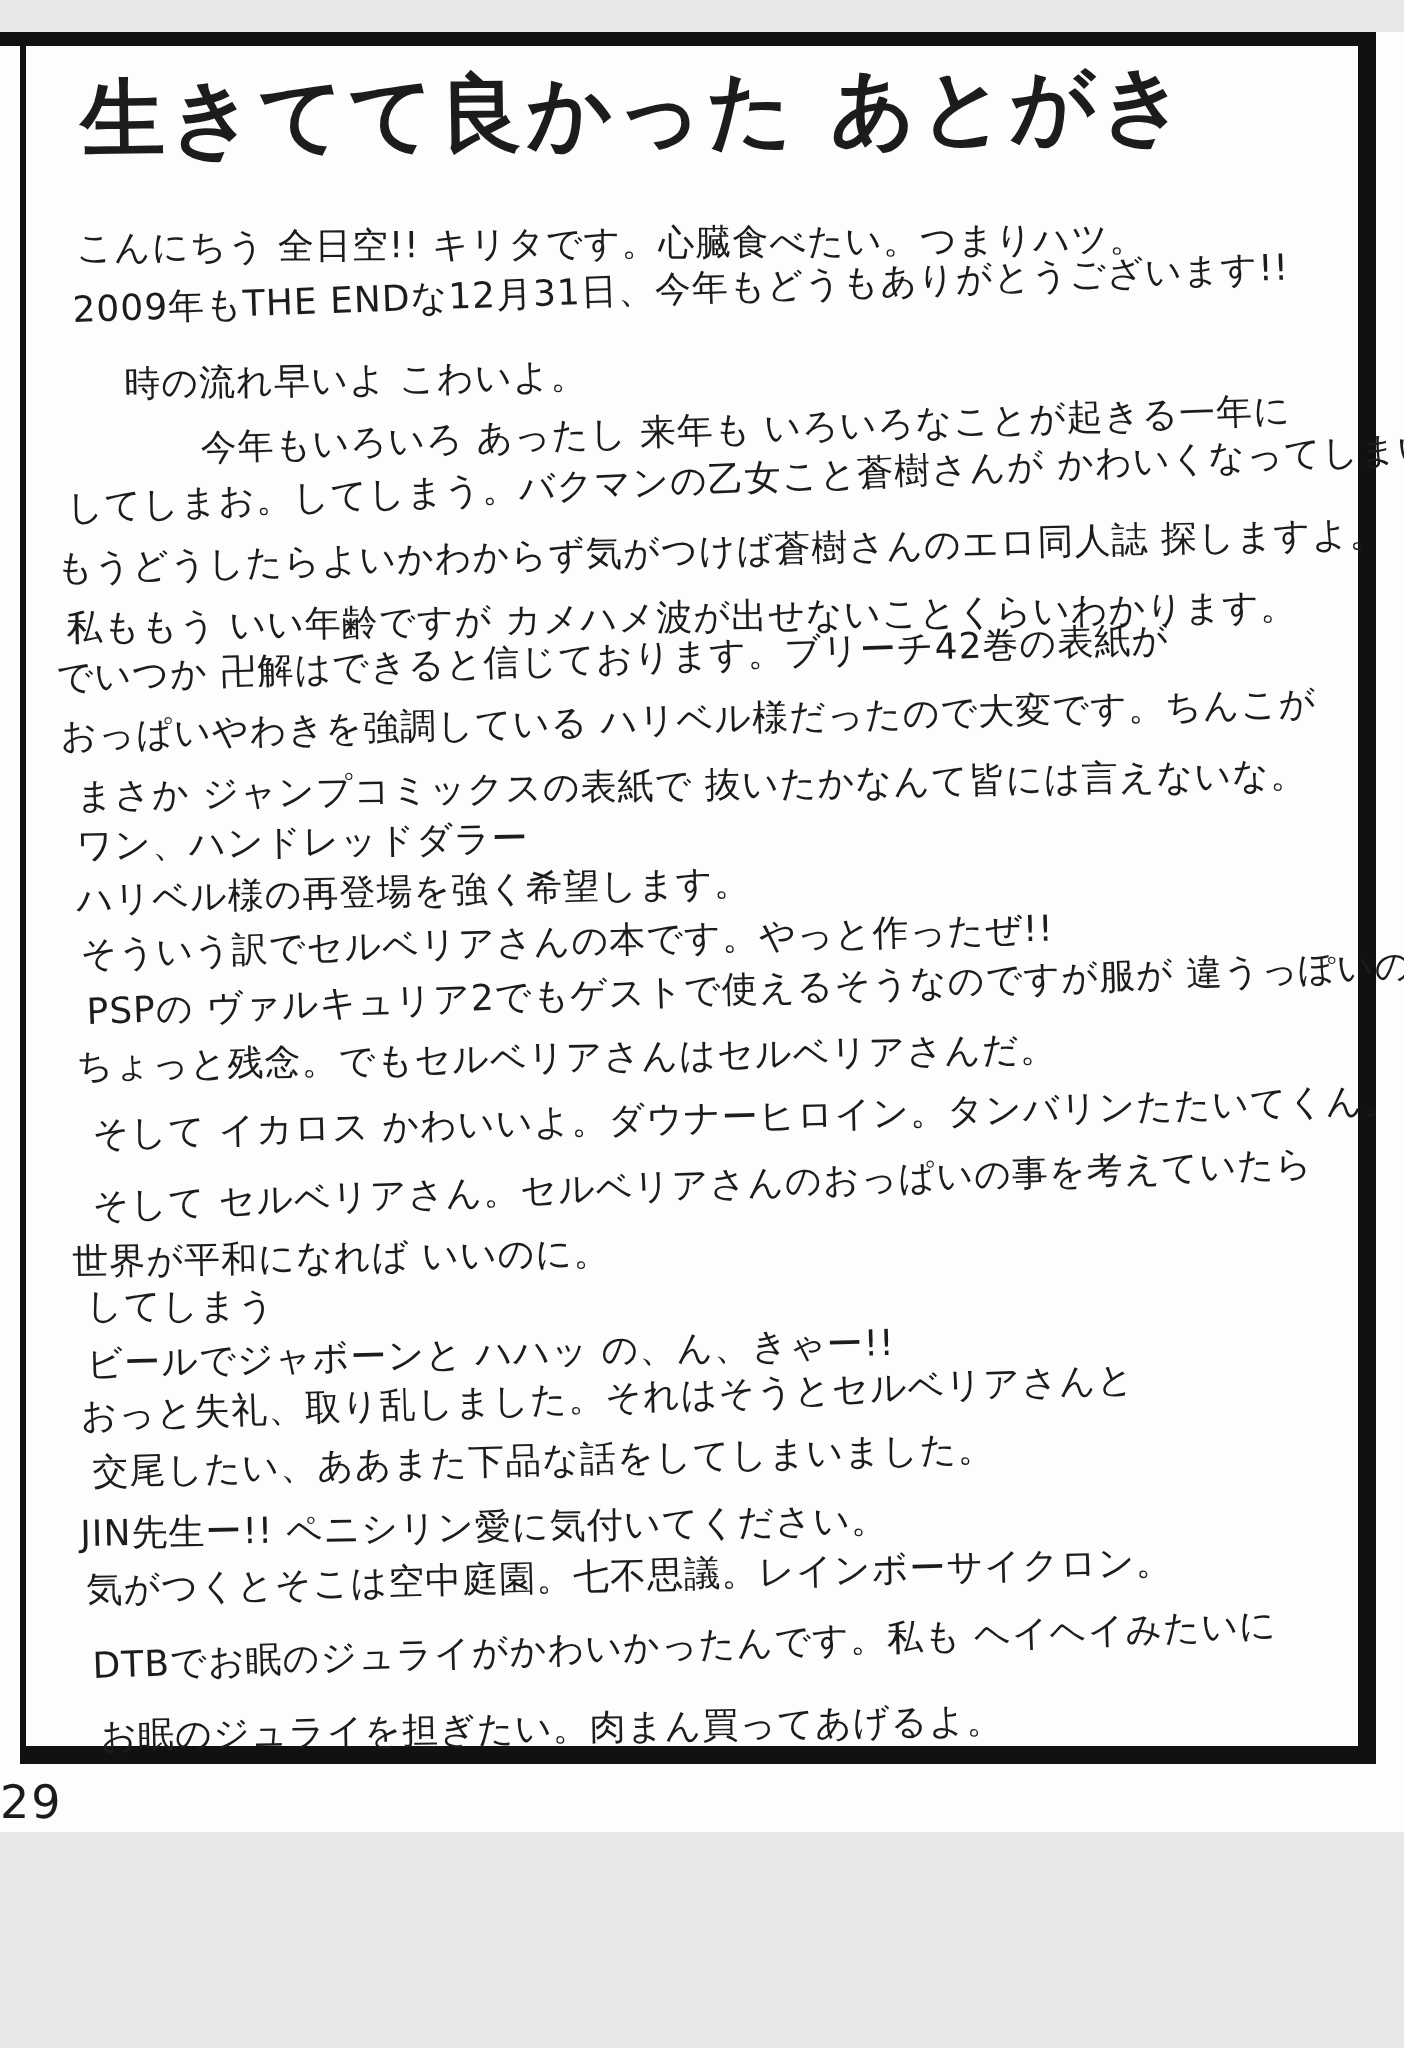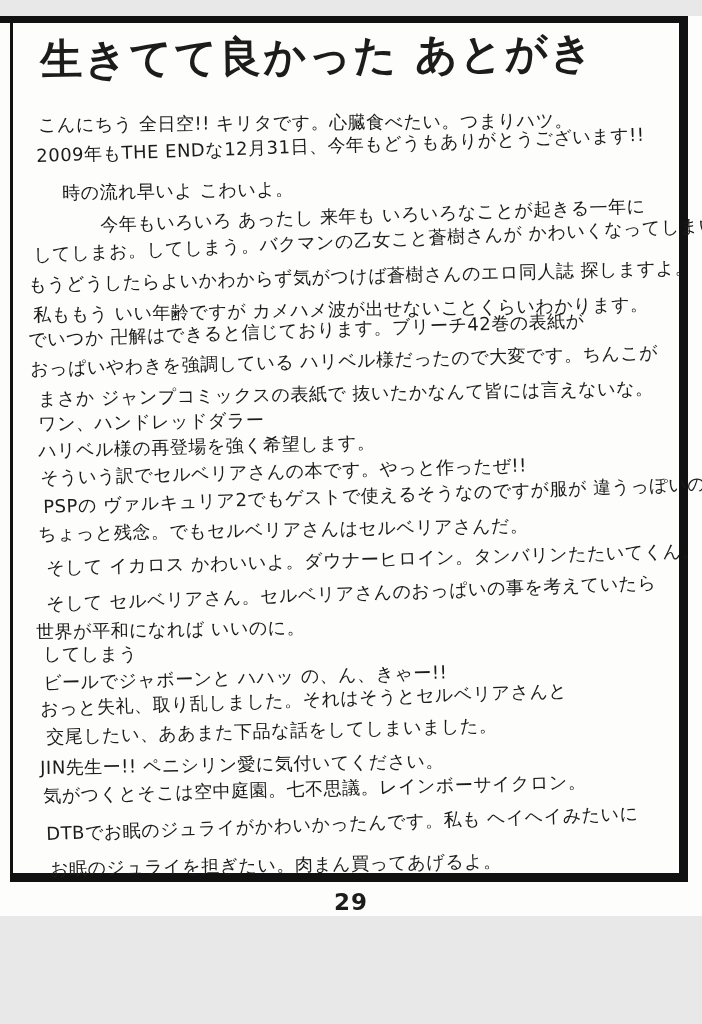--- a/index.html
+++ b/index.html
@@ -50,24 +50,22 @@
     font-size: 23px;
     letter-spacing: 3px;
     white-space: nowrap;
     transform: rotate(-1deg);
   }
   .page-number {
     position: absolute;
     bottom: 1px;
     left: 0;
     width: 100%;
-    text-align: center;
     font-size: 23px;
     letter-spacing: 1px;
-    font-weight: bold;
   }
 </style>
 </head>
 <body>
 
 <div class="scan-page">
 
   <div class="edge edge-top"></div>
   <div class="edge edge-right"></div>
   <div class="edge edge-left"></div>

